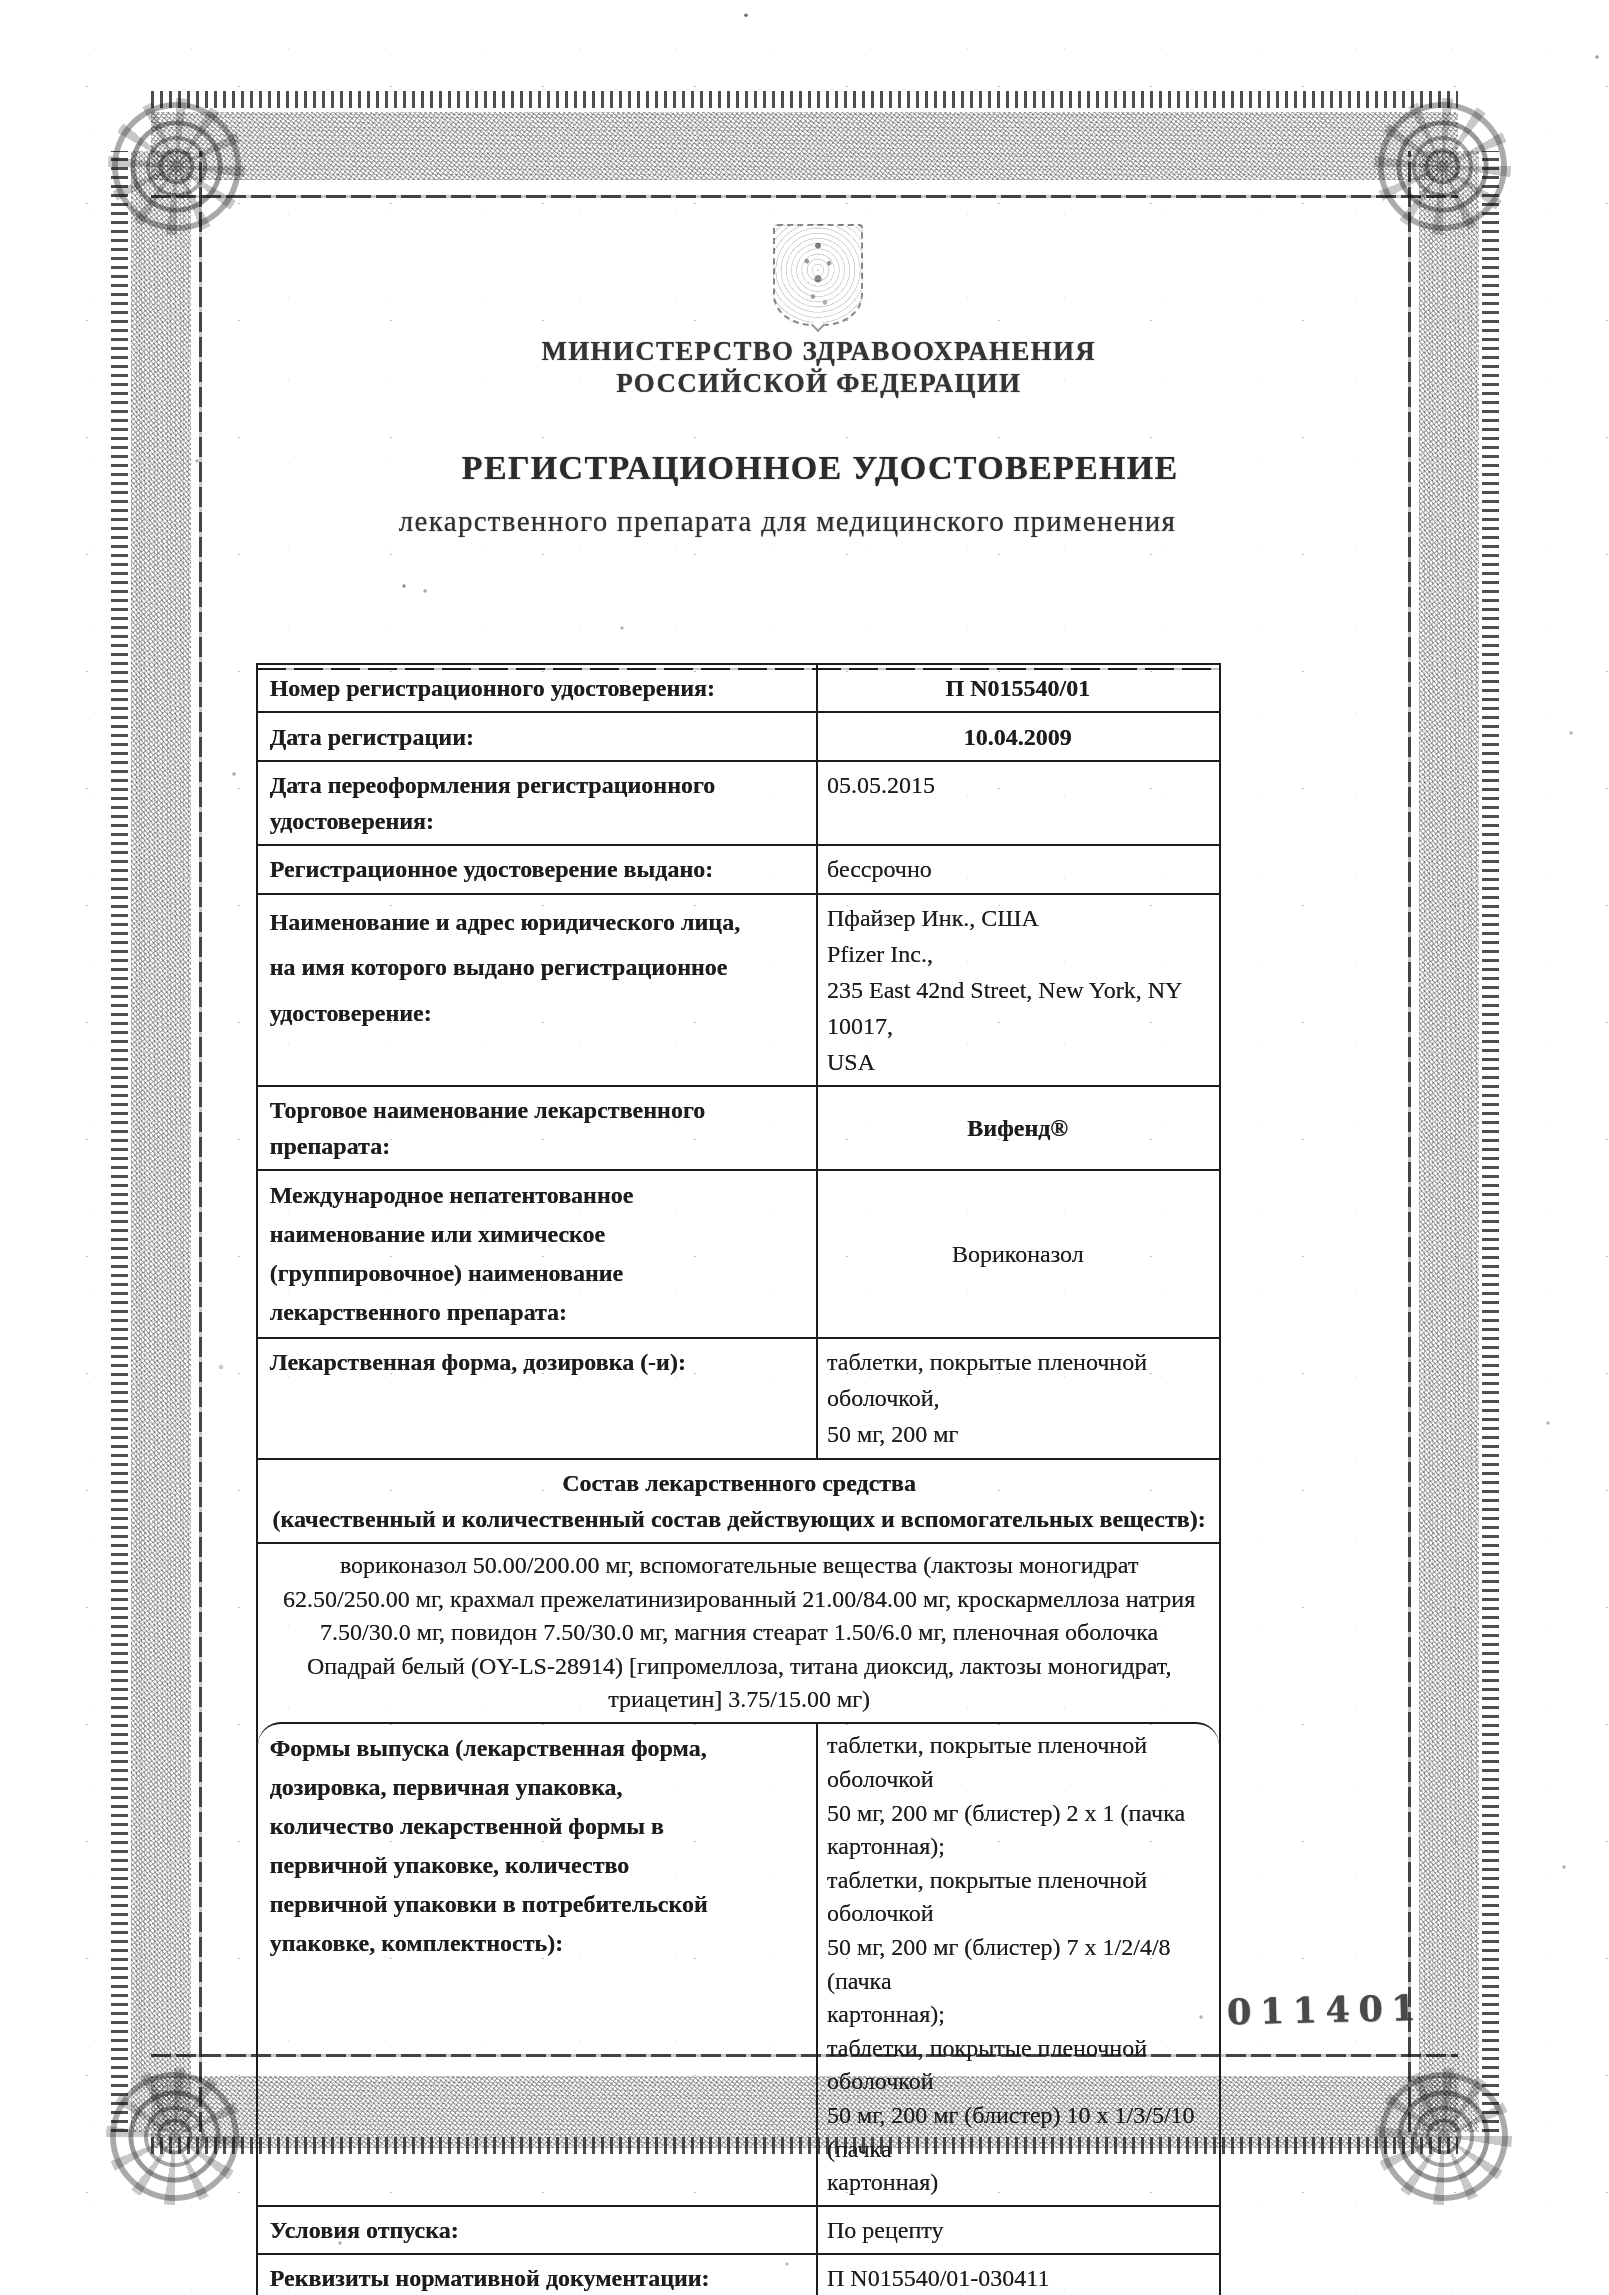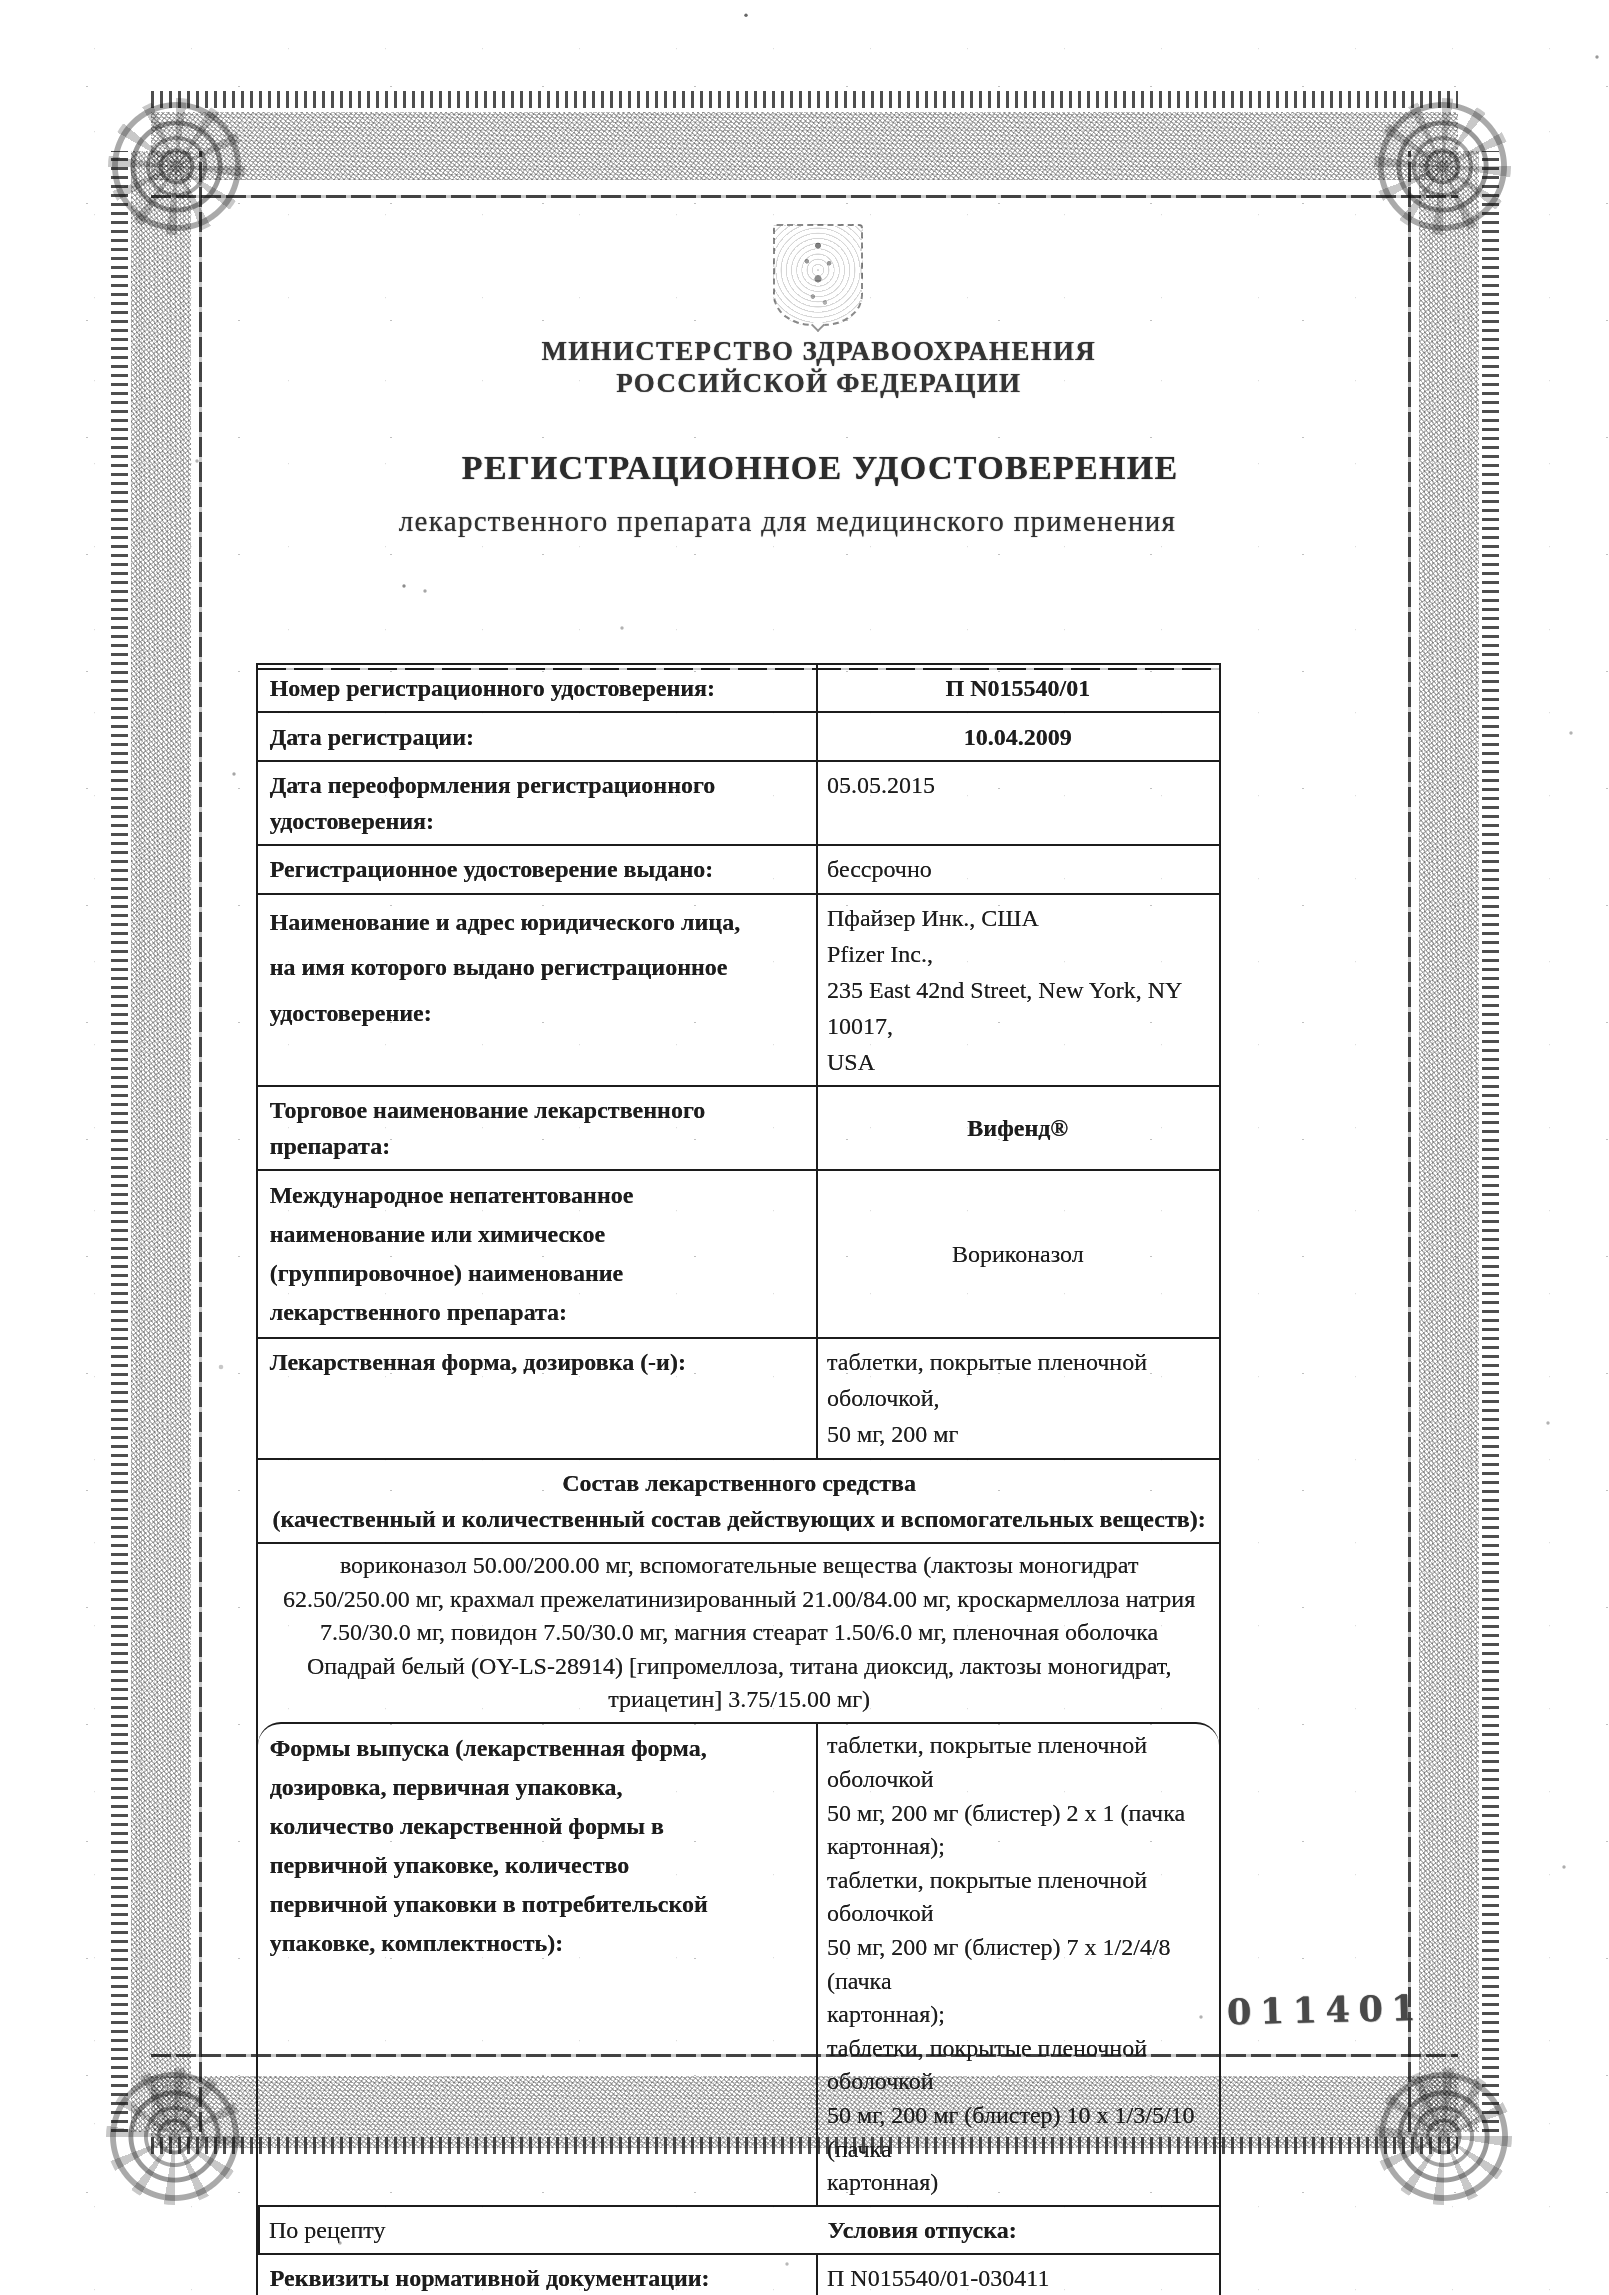--- a/index.html
+++ b/index.html
@@ -302,22 +302,22 @@
 картонная);
 таблетки, покрытые пленочной  оболочкой
 50 мг, 200 мг (блистер) 7 х 1/2/4/8 (пачка
 картонная);
 таблетки, покрытые пленочной  оболочкой
 50 мг, 200 мг (блистер) 10 х 1/3/5/10 (пачка
 картонная)</div>
     </div>
 
     <div class="row row-dispense">
+      <div class="c label vc">Условия отпуска:</div>
       <div class="c value vc">По рецепту</div>
-      <div class="c label vc">Условия отпуска:</div>
     </div>
 
     <div class="row row-docs">
       <div class="c label vc">Реквизиты нормативной документации:</div>
       <div class="c value vc">П N015540/01-030411</div>
     </div>
 
   </div>
 
   <div class="stamp">011401</div>

